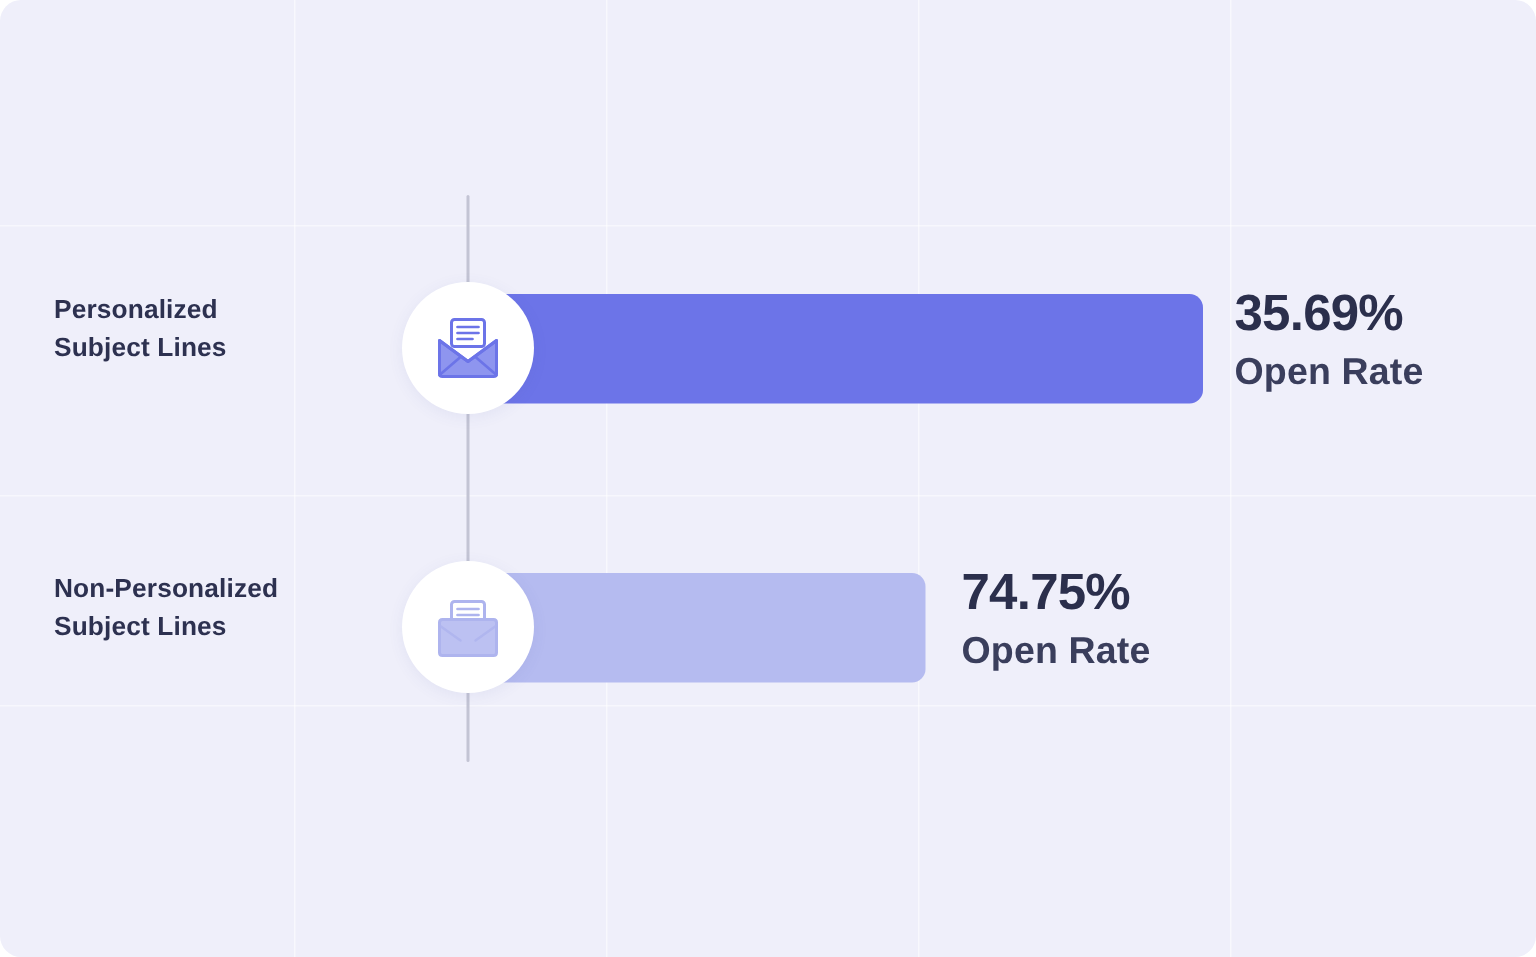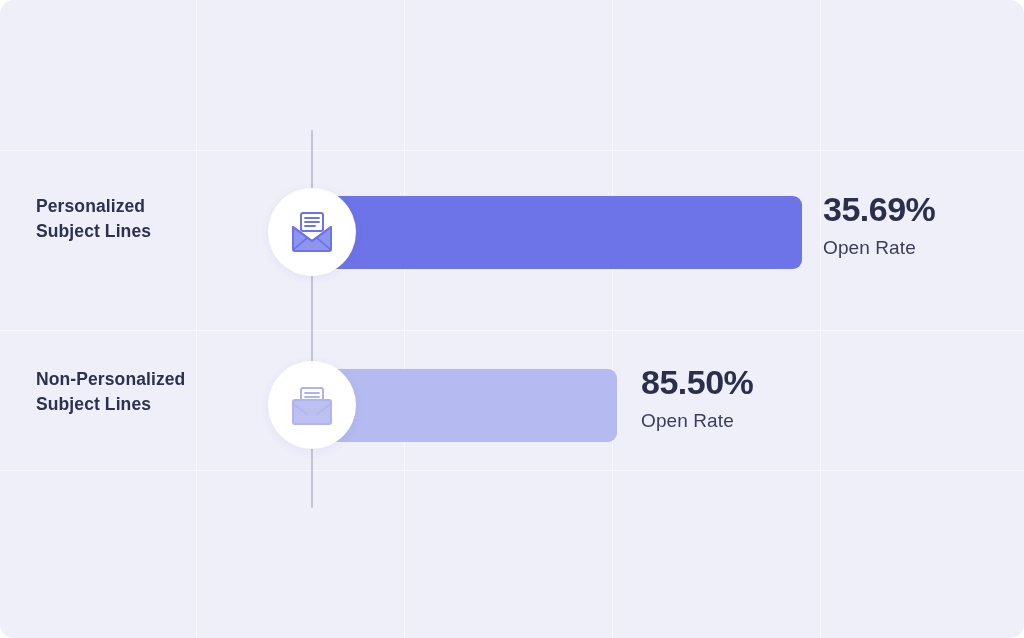--- a/index.html
+++ b/index.html
@@ -59,21 +59,21 @@
   }
 
   
   .row {
     position: absolute;
     left: 0;
     width: 1024px;
     height: 120px;
   }
   .row-1 { top: 172px; }
-  .row-2 { top: 345px; }
+  .row-2 { top: 358px; }
 
   .row-label {
     position: absolute;
     left: 36px;
     top: 22px;
     width: 240px;
     text-align: left;
     color: #2d3150;
     font-size: 17.5px;
     font-weight: bold;
@@ -118,22 +118,22 @@
     color: #2b2f4c;
     font-size: 34px;
     font-weight: bold;
     line-height: 46px;
     letter-spacing: -0.5px;
     white-space: nowrap;
   }
   .value-caption {
     margin-top: 4px;
     color: #3a3e5c;
-    font-size: 19px;
-    font-weight: normal;
+    font-size: 25px;
+    font-weight: bold;
     line-height: 24px;
     letter-spacing: 0.1px;
   }
 
   
   .logo {
     position: absolute;
     left: 52px;
     top: 556px;
     display: flex;
@@ -221,19 +221,19 @@
           <line x1="16" y1="17" x2="26" y2="17" stroke="#aeb4ee" stroke-width="1.8" stroke-linecap="round"></line>
 
           <path d="M4 18 Q4 16 6 16 L40 16 Q42 16 42 18 L42 38 Q42 40 40 40 L6 40 Q4 40 4 38 Z" fill="#bcc1f2" stroke="#aeb4ee" stroke-width="2" stroke-linejoin="round"></path>
           <path d="M4 20 L18 30" stroke="#aeb4ee" stroke-width="1.6" stroke-linecap="round" opacity="0.85"></path>
           <path d="M42 20 L28 30" stroke="#aeb4ee" stroke-width="1.6" stroke-linecap="round" opacity="0.85"></path>
         </svg>
       </span>
     </div>
 
     <div class="value-block" id="value-2" style="left: 641px;">
-      <div class="value-number">85.50%</div>
+      <div class="value-number">74.75%</div>
       <div class="value-caption">Open Rate</div>
     </div>
   </div>
 
 
 </div>
 
 </body></html>

